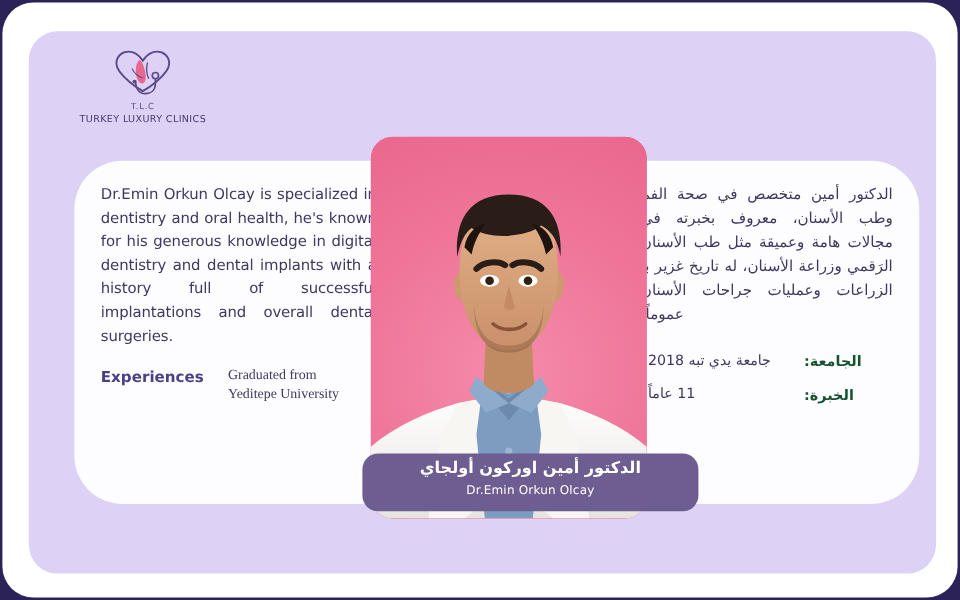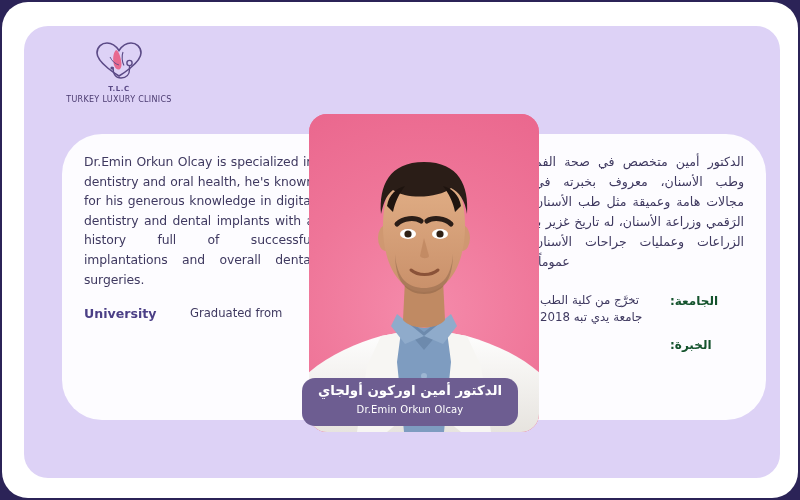--- a/index.html
+++ b/index.html
@@ -47,21 +47,21 @@
     text-align: center;
     line-height: 1;
   }
   #logo .mark { display:block; height: 44px; }
   #logo .tlc {
     display:block;
     font-size: 7px;
     letter-spacing: 0.6px;
     color: #5b4a86;
     margin-top: 2px;
-    font-weight: 700;
+    font-weight: 400;
   }
   #logo .brand {
     display:block;
     font-size: 8px;
     letter-spacing: 0.3px;
     color: #4a3a70;
     margin-top: 3px;
     font-weight: 400;
     white-space: nowrap;
   }
@@ -111,20 +111,21 @@
     flex: 0 0 106px;
     font-size: 12.6px;
     font-weight: 700;
     color: #4b3f86;
     line-height: 17px;
   }
   .fact-val {
     font-size: 11.6px;
     color: #3f3960;
     line-height: 16px;
+    font-family: Liberation Serif, serif;
   }
   .fact-val span { display:block; }
 
   
   #bio-ar {
     font-size: 12.6px;
     line-height: 20px;
     color: #3f3960;
     text-align: justify;
     text-align-last: left;
@@ -175,21 +176,21 @@
   }
 
   
   #portrait { position:absolute; inset:0; }
 
   
   #name-banner {
     position: absolute;
     left: 278px;
     top: 352px;
-    width: 216px;
+    width: 280px;
     height: 48px;
     background: #6d5d91;
     border-radius: 13px;
     color: #ffffff;
     text-align: center;
     padding-top: 4px;
     box-sizing: border-box;
   }
   #name-ar {
     font-size: 13.4px;
@@ -228,41 +229,44 @@
         </span>
         <span class="tlc">T.L.C</span>
         <span class="brand">TURKEY LUXURY CLINICS</span>
       </div>
 
       <div id="panel-left" class="panel">
         <p id="bio-en">Dr.Emin Orkun Olcay is specialized in dentistry and oral health, he's known for his generous knowledge in digital dentistry and dental implants with a history full of successful implantations and overall dental surgeries.</p>
 
         <div id="facts-en">
           <div class="fact-row">
-            <div class="fact-key">University</div>
+            <div class="fact-key">Experiences</div>
             <div class="fact-val">
               <span>Graduated from</span>
+              <span>Yeditepe University</span>
             </div>
           </div>
         </div>
       </div>
 
       <div id="panel-right" class="panel">
         <p id="bio-ar">الدكتور أمين متخصص في صحة الفم وطب الأسنان، معروف بخبرته في مجالات هامة وعميقة مثل طب الأسنان الرَقمي وزراعة الأسنان، له تاريخ غزير بـ الزراعات وعمليات جراحات الأسنان عموماً.</p>
 
         <div id="facts-ar">
           <div class="fact-row-ar">
             <div class="fact-key-ar">الجامعة:</div>
             <div class="fact-val-ar">
-              <span>تخرَّج من كلية الطب</span>
               <span>جامعة يدي تبه 2018</span>
             </div>
           </div>
           <div class="fact-row-ar">
             <div class="fact-key-ar">الخبرة:</div>
+            <div class="fact-val-ar">
+              <span>11 عاماً</span>
+            </div>
           </div>
         </div>
       </div>
 
       <div id="photo">
         <div id="photo-bg"></div>
         <svg id="portrait" viewBox="0 0 230 318" preserveAspectRatio="xMidYMid slice">
           <defs>
             <linearGradient id="coatG" x1="0" y1="0" x2="0" y2="1">
               <stop offset="0%" stop-color="#ffffff"></stop>

